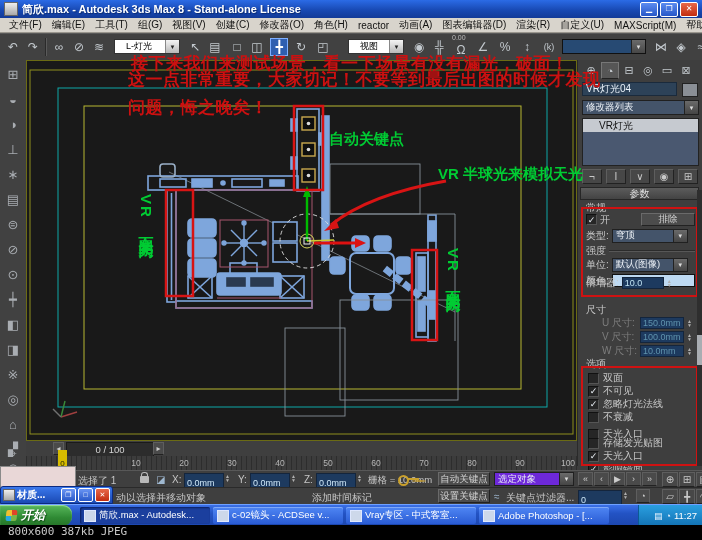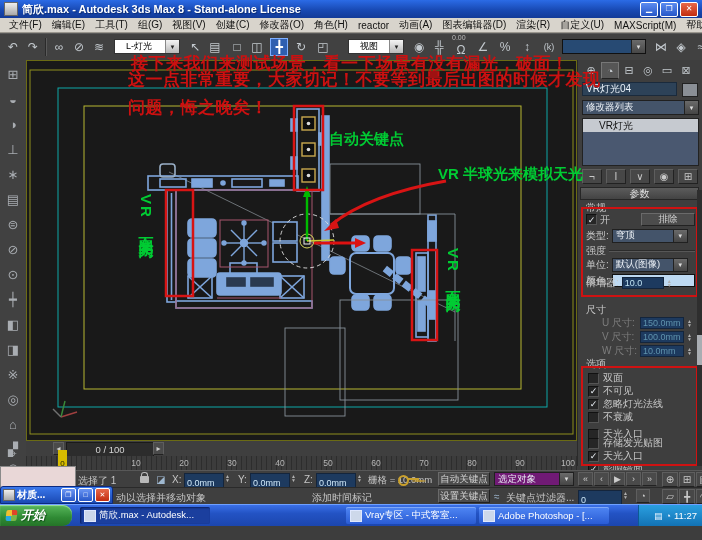--- a/index.html
+++ b/index.html
@@ -490,21 +490,21 @@
     <span class="spin" style="position:absolute;left:199px;top:3px"></span>
     <span class="stext" style="left:212px">Y:</span>
     <span class="sfield" style="left:224px;width:40px">0.0mm</span>
     <span class="spin" style="position:absolute;left:265px;top:3px"></span>
     <span class="stext" style="left:278px">Z:</span>
     <span class="sfield" style="left:290px;width:40px">0.0mm</span>
     <span class="spin" style="position:absolute;left:331px;top:3px"></span>
     <span class="stext" style="left:344px;left:342px;font-size:9.5px">栅格 = 10.0mm</span>
     <span class="keyico"></span>
     <span class="btn" style="position:absolute;left:412px;top:1px;width:52px;height:14px">自动关键点</span>
-    <span class="dd2" style="left:468px;top:1px;width:80px;height:14px;background:#701a75">
+    <span class="dd2" style="left:468px;top:1px;width:80px;height:14px;background:#6d28d9">
       <span class="val">选定对象</span>
         <span class="arr">▼</span>
     </span>
     <span class="pbtn" style="left:552px">«</span>
     <span class="pbtn" style="left:568px">‹</span>
     <span class="pbtn" style="left:584px">▶</span>
     <span class="pbtn" style="left:600px">›</span>
     <span class="pbtn" style="left:616px">»</span>
     <span class="nbtn" style="left:636px">⊕</span>
     <span class="nbtn" style="left:653px">⊞</span>
@@ -555,28 +555,33 @@
 
   <div id="taskbar">
     <div id="startbtn">
       <span class="winlogo"></span>
       <span class="lbl">开始</span>
     </div>
     <div class="task active" style="left:80px">
       <span class="tico"></span>
       <span>简欣.max - Autodesk...</span>
     </div>
+    <div class="task" style="left:213px">
+      <span class="tico"></span>
+      <span>c-02镜头 - ACDSee v...</span>
+    </div>
     <div class="task" style="left:346px">
       <span class="tico"></span>
       <span>Vray专区 - 中式客室...</span>
     </div>
     <div class="task" style="left:479px">
       <span class="tico"></span>
       <span>Adobe Photoshop - [...</span>
     </div>
     <div id="tray">
       <span class="tico">▤</span>
       <span class="tico">◔</span>
       <span class="clock">11:27</span>
     </div>
   </div>
 
+  <div id="caption">800x600 387kb JPEG</div>
 </div>
 
 </body></html>

